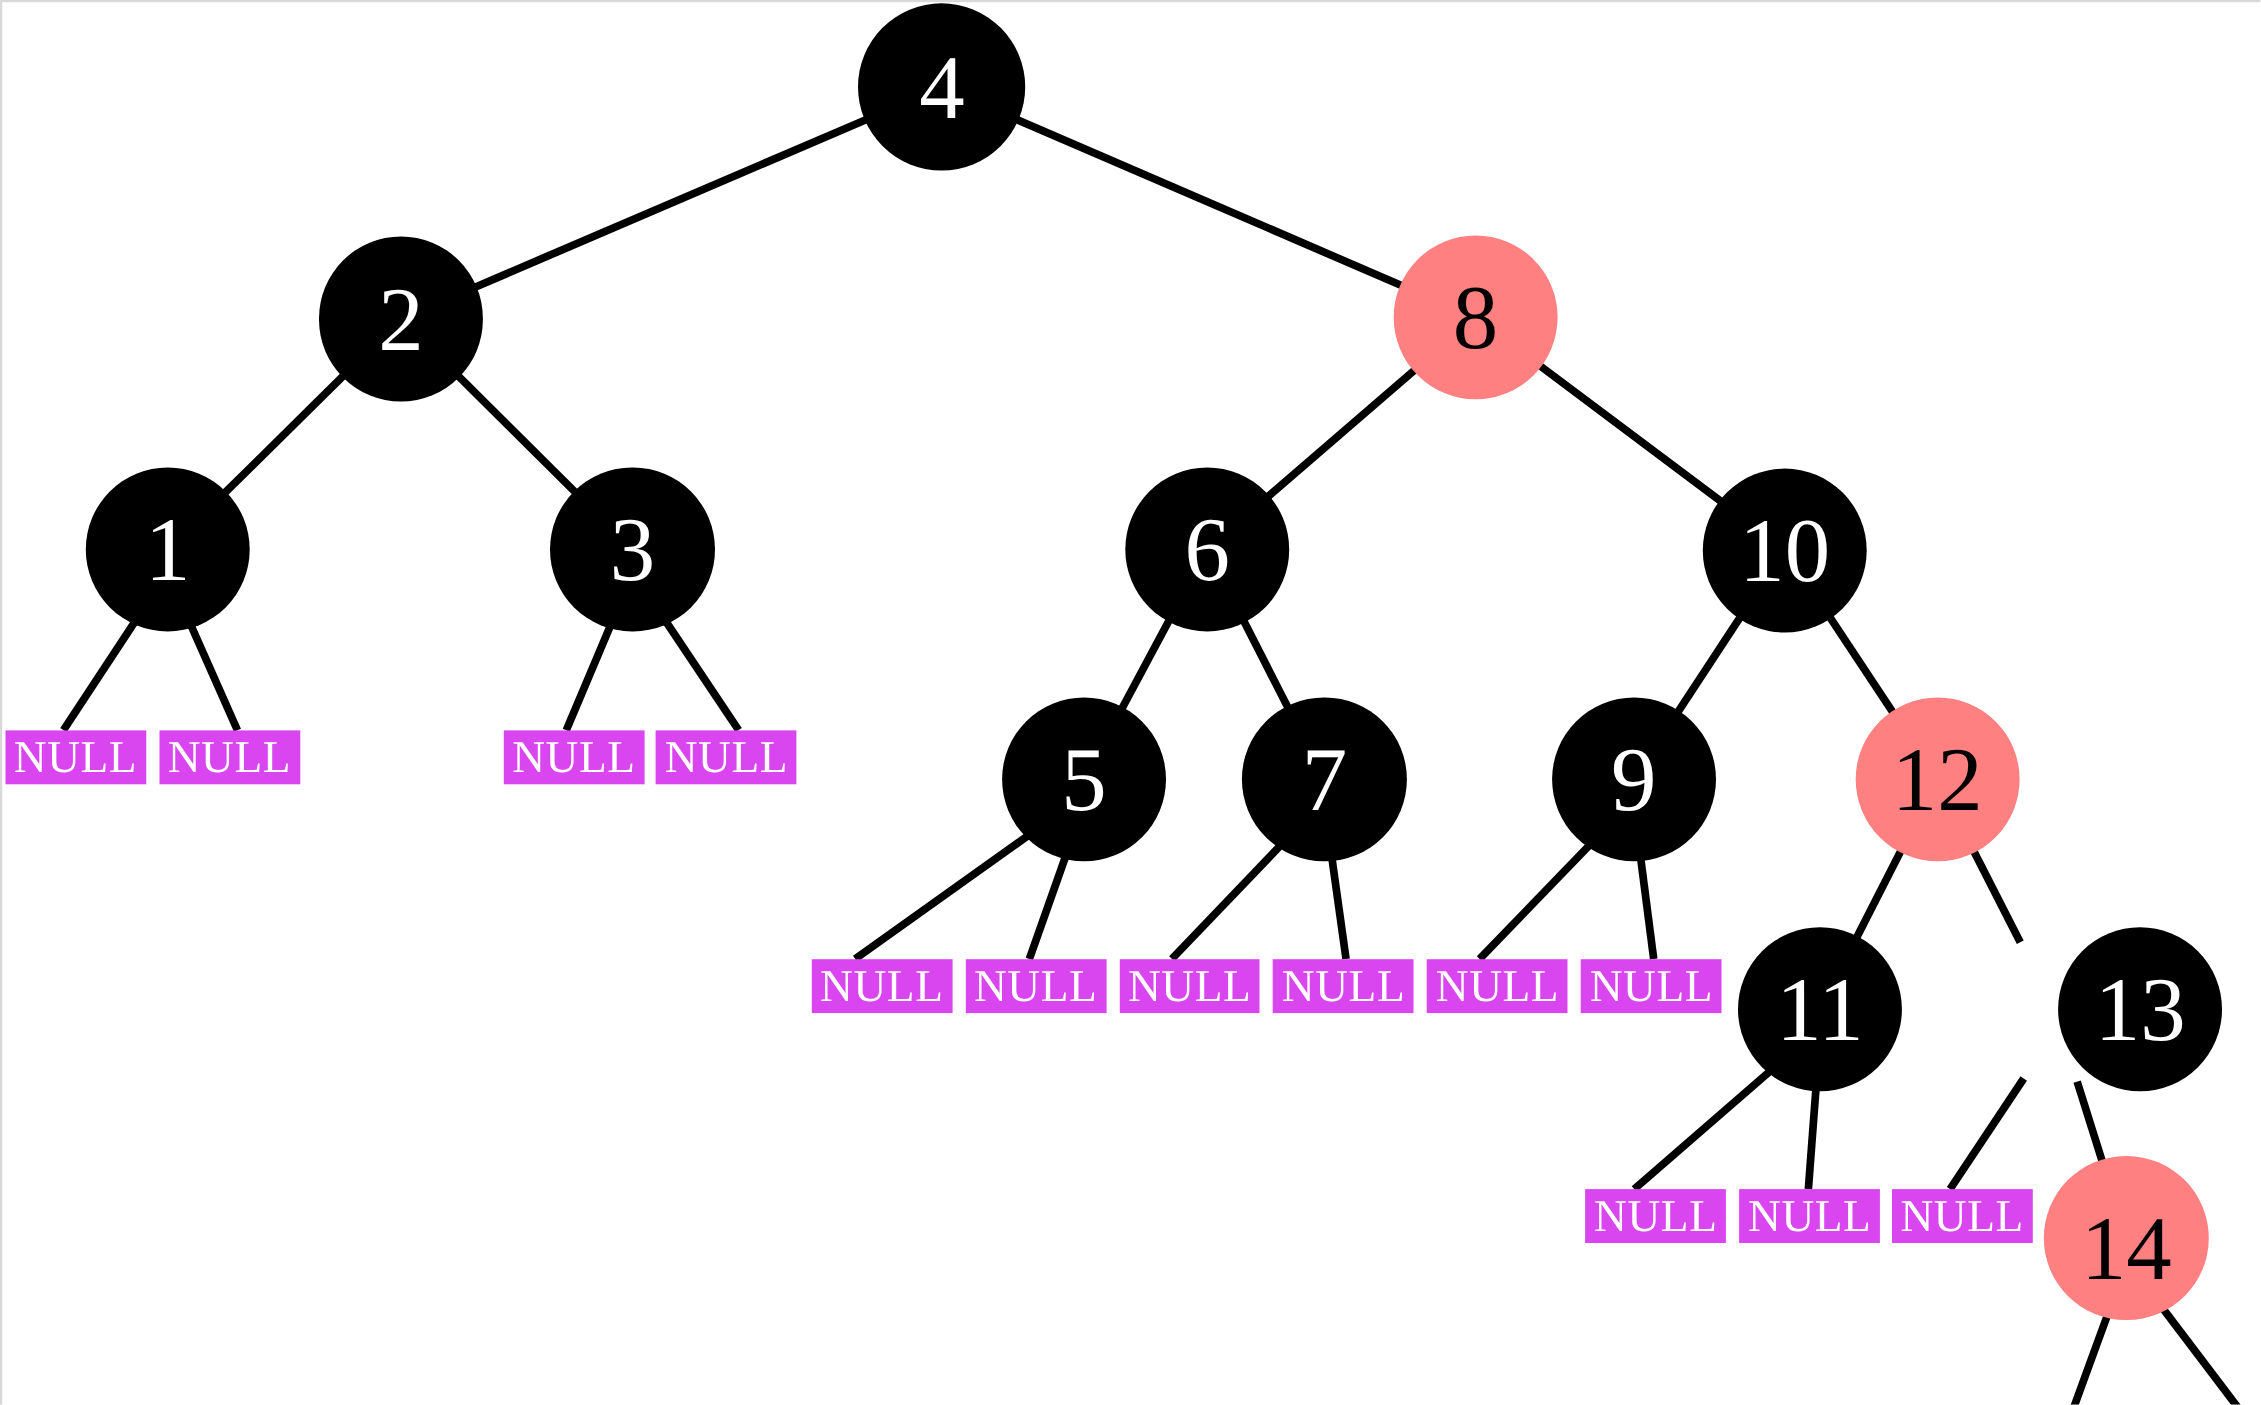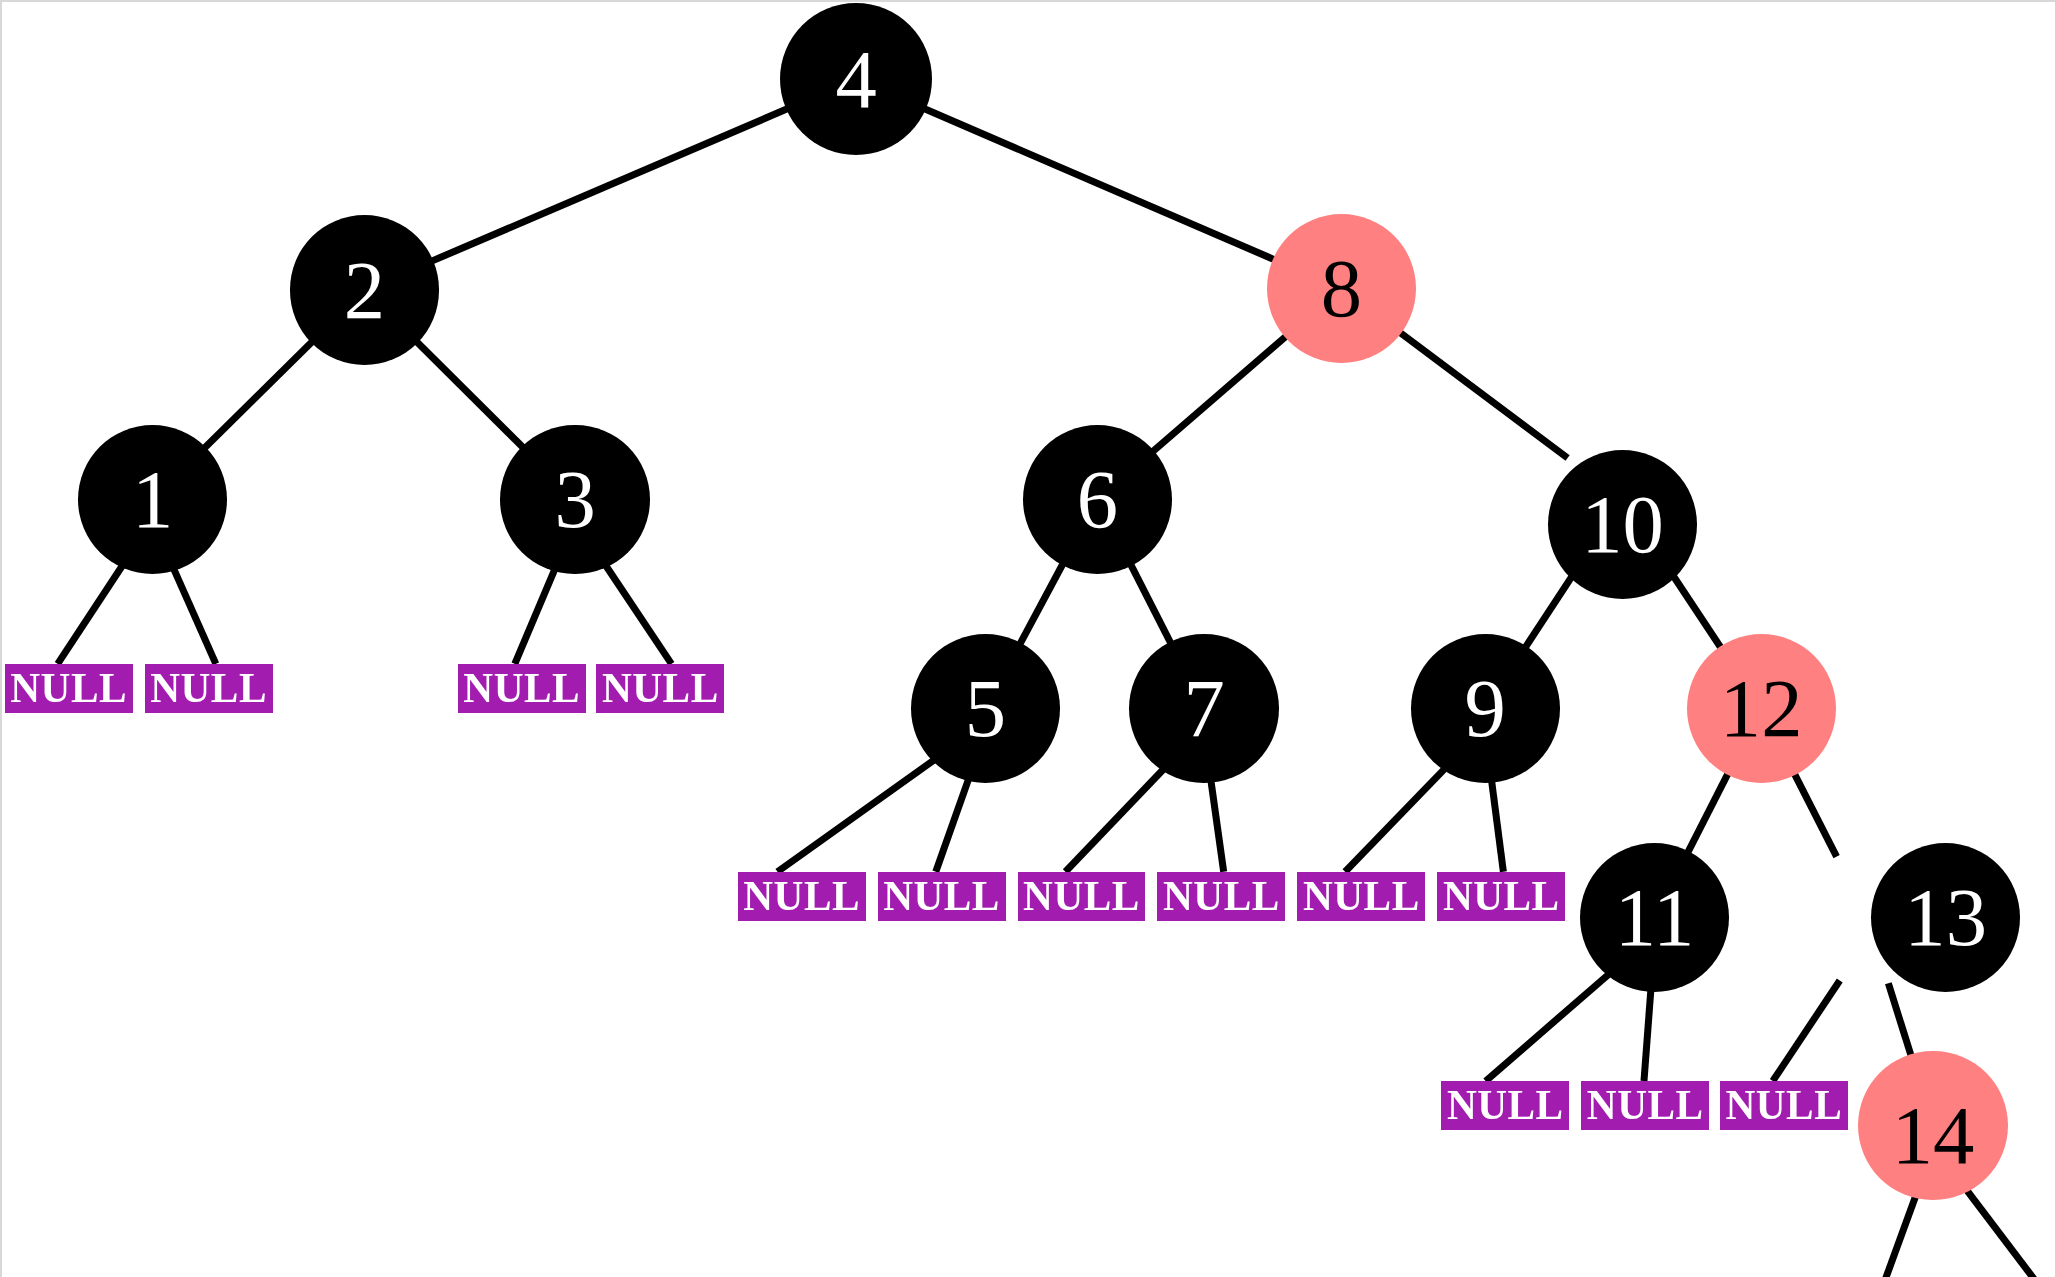--- a/index.html
+++ b/index.html
@@ -44,31 +44,30 @@
     background: #ff8080;
     color: #000000;
   }
   .node-label {
     font-family: "Liberation Serif", "DejaVu Serif", serif;
     font-weight: 400;
     pointer-events: none;
   }
   .null-node {
     position: absolute;
-    background: #a21caf;
+    background: #d946ef;
     color: #ffffff;
     display: flex;
     align-items: center;
     justify-content: center;
     box-sizing: border-box;
     font-family: "Liberation Serif", "DejaVu Serif", serif;
     line-height: 1;
     letter-spacing: 0.5px;
     user-select: none;
-    font-weight: bold;
   }
 </style>
 </head>
 <body>
 
 <div id="canvas">
   <svg id="edge-layer" viewBox="0 0 2055 1277" preserveAspectRatio="none">
       <line x1="790.0016091314521" y1="104.82992450321771" x2="425.6124541866435" y2="260.89082170917806" stroke="#000000" stroke-width="7" stroke-linecap="butt"></line>
       <line x1="918.4272973926672" y1="104.99984290240913" x2="1276.2978248293216" y2="259.39089894831255" stroke="#000000" stroke-width="7" stroke-linecap="butt"></line>
       <line x1="313.63400708513433" y1="336.1774444830364" x2="199.44965050241433" y2="448.95094800130596" stroke="#000000" stroke-width="7" stroke-linecap="butt"></line>
@@ -110,21 +109,21 @@
       </div>
       <div class="tree-node black" style="left: 75.9546px; top: 422.565px; width: 149.278px; height: 149.278px;">
         <span class="node-label" style="font-size: 82.6451px;">1</span>
       </div>
       <div class="tree-node black" style="left: 498.416px; top: 422.565px; width: 149.278px; height: 149.278px;">
         <span class="node-label" style="font-size: 82.6451px;">3</span>
       </div>
       <div class="tree-node black" style="left: 1020.83px; top: 422.565px; width: 149.278px; height: 149.278px;">
         <span class="node-label" style="font-size: 82.6451px;">6</span>
       </div>
-      <div class="tree-node black" style="left: 1545.91px; top: 448px; width: 149.278px; height: 149.278px;">
+      <div class="tree-node black" style="left: 1545.91px; top: 424px; width: 149.278px; height: 149.278px;">
         <span class="node-label" style="font-size: 82.6451px;">10</span>
       </div>
       <div class="tree-node black" style="left: 908.883px; top: 631.843px; width: 149.278px; height: 149.278px;">
         <span class="node-label" style="font-size: 82.6451px;">5</span>
       </div>
       <div class="tree-node black" style="left: 1127.44px; top: 631.843px; width: 149.278px; height: 149.278px;">
         <span class="node-label" style="font-size: 82.6451px;">7</span>
       </div>
       <div class="tree-node black" style="left: 1408.64px; top: 631.843px; width: 149.278px; height: 149.278px;">
         <span class="node-label" style="font-size: 82.6451px;">9</span>

